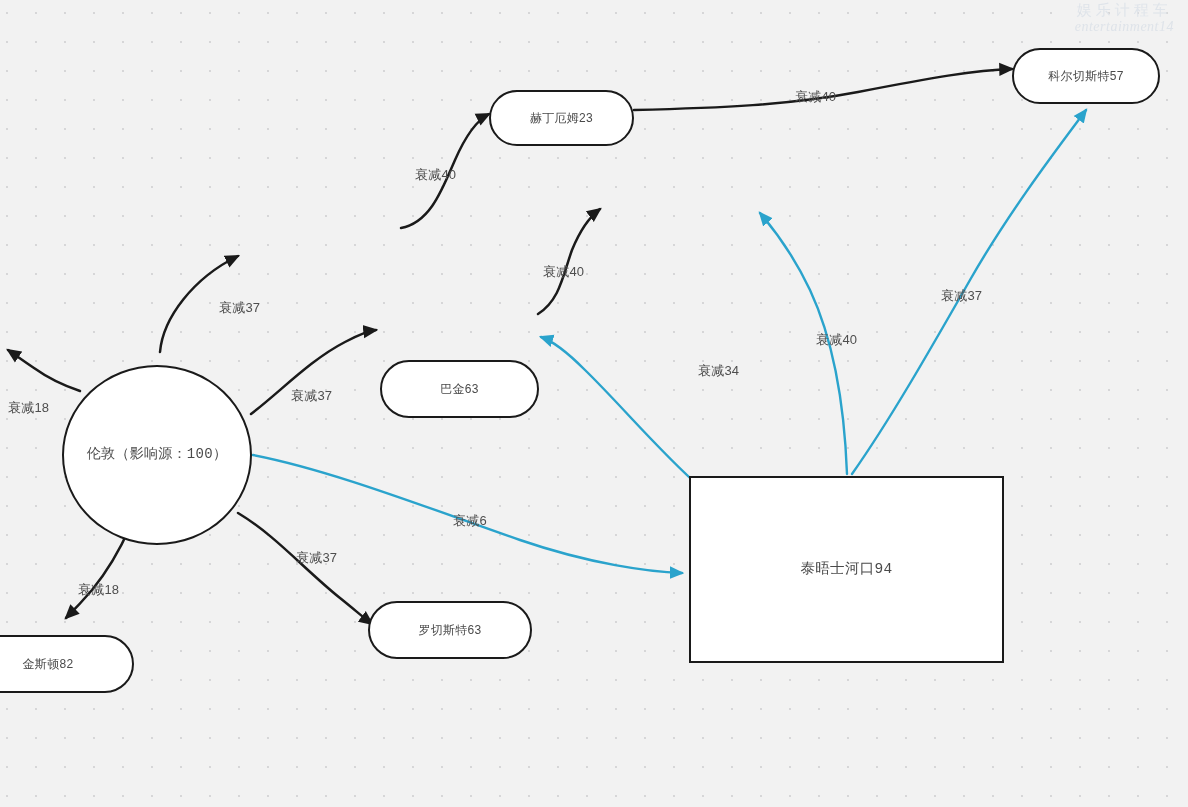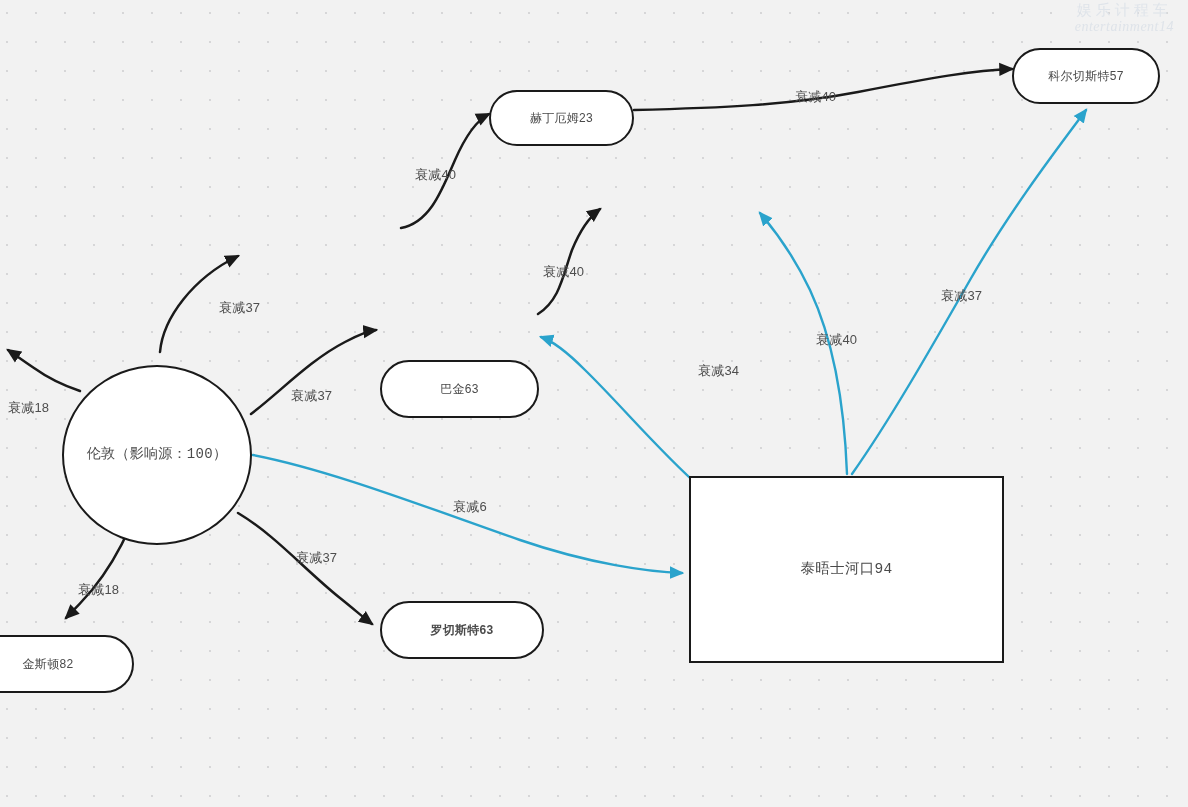--- a/index.html
+++ b/index.html
@@ -154,21 +154,21 @@
 
   <div class="node pill" style="left:1012px; top:48px; width:148px; height:56px;">
     <span>科尔切斯特57</span>
   </div>
 
 
   <div class="node pill" style="left:380px; top:324px; width:159px; height:58px;margin-top:36px;">
     <span>巴金63</span>
   </div>
 
-  <div class="node pill" style="left:380px; top:601px; width:164px; height:58px;font-weight:bold;">
+  <div class="node pill" style="left:368px; top:601px; width:164px; height:58px;">
     <span>罗切斯特63</span>
   </div>
 
   <div class="node pill" style="left:-38px; top:635px; width:172px; height:58px;">
     <span>金斯顿82</span>
   </div>
 
   <div class="node rect big" style="left:689px; top:476px; width:315px; height:187px;">
     <span>泰晤士河口94</span>
   </div>
@@ -184,21 +184,21 @@
   <div class="edge-label" style="left:941px; top:287px;"><span>衰减37</span></div>
 
   <div class="edge-label" style="left:698px; top:362px;"><span>衰减34</span></div>
 
   <div class="edge-label" style="left:816px; top:331px;"><span>衰减40</span></div>
 
   <div class="edge-label" style="left:8px; top:399px;"><span>衰减18</span></div>
 
   <div class="edge-label" style="left:291px; top:387px;"><span>衰减37</span></div>
 
-  <div class="edge-label" style="left:453px; top:498px;"><span>衰减6</span></div>
+  <div class="edge-label" style="left:453px; top:512px;"><span>衰减6</span></div>
 
   <div class="edge-label" style="left:296px; top:549px;"><span>衰减37</span></div>
 
   <div class="edge-label" style="left:78px; top:581px;"><span>衰减18</span></div>
 
   <div class="watermark">
     <div class="wm-cn">娱乐计程车</div>
     <div class="wm-en">entertainment14</div>
   </div>
 

